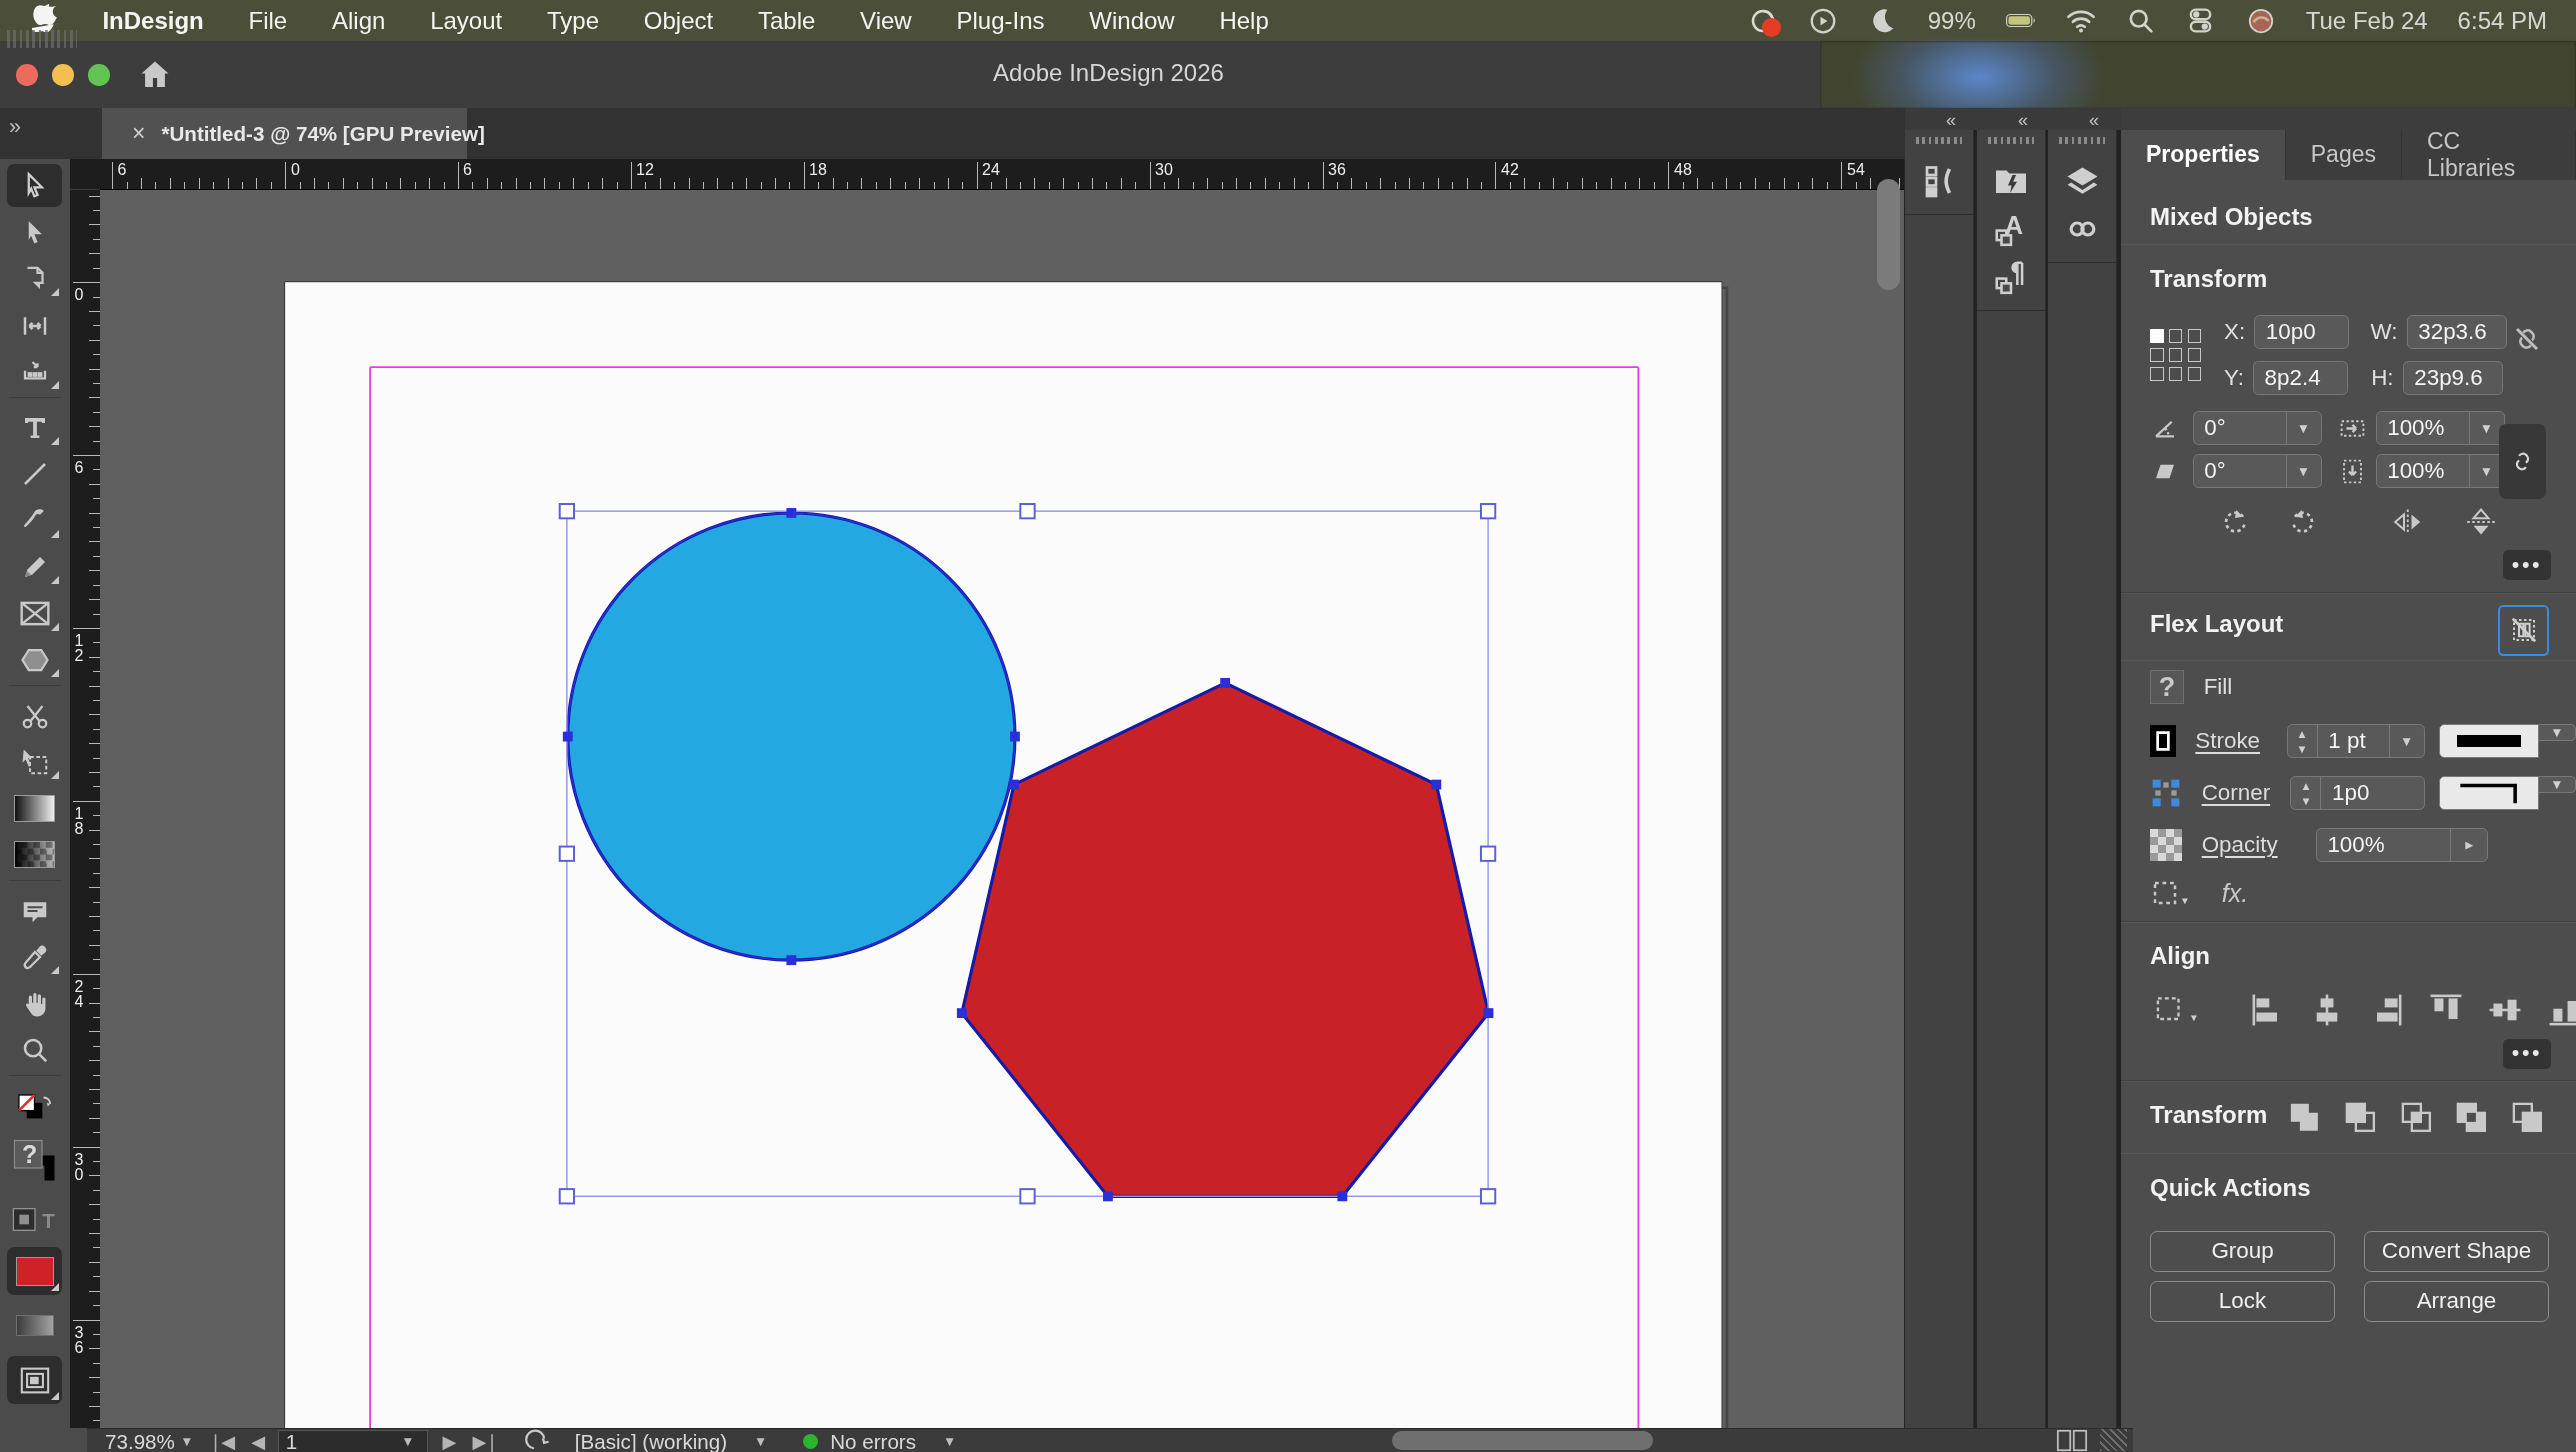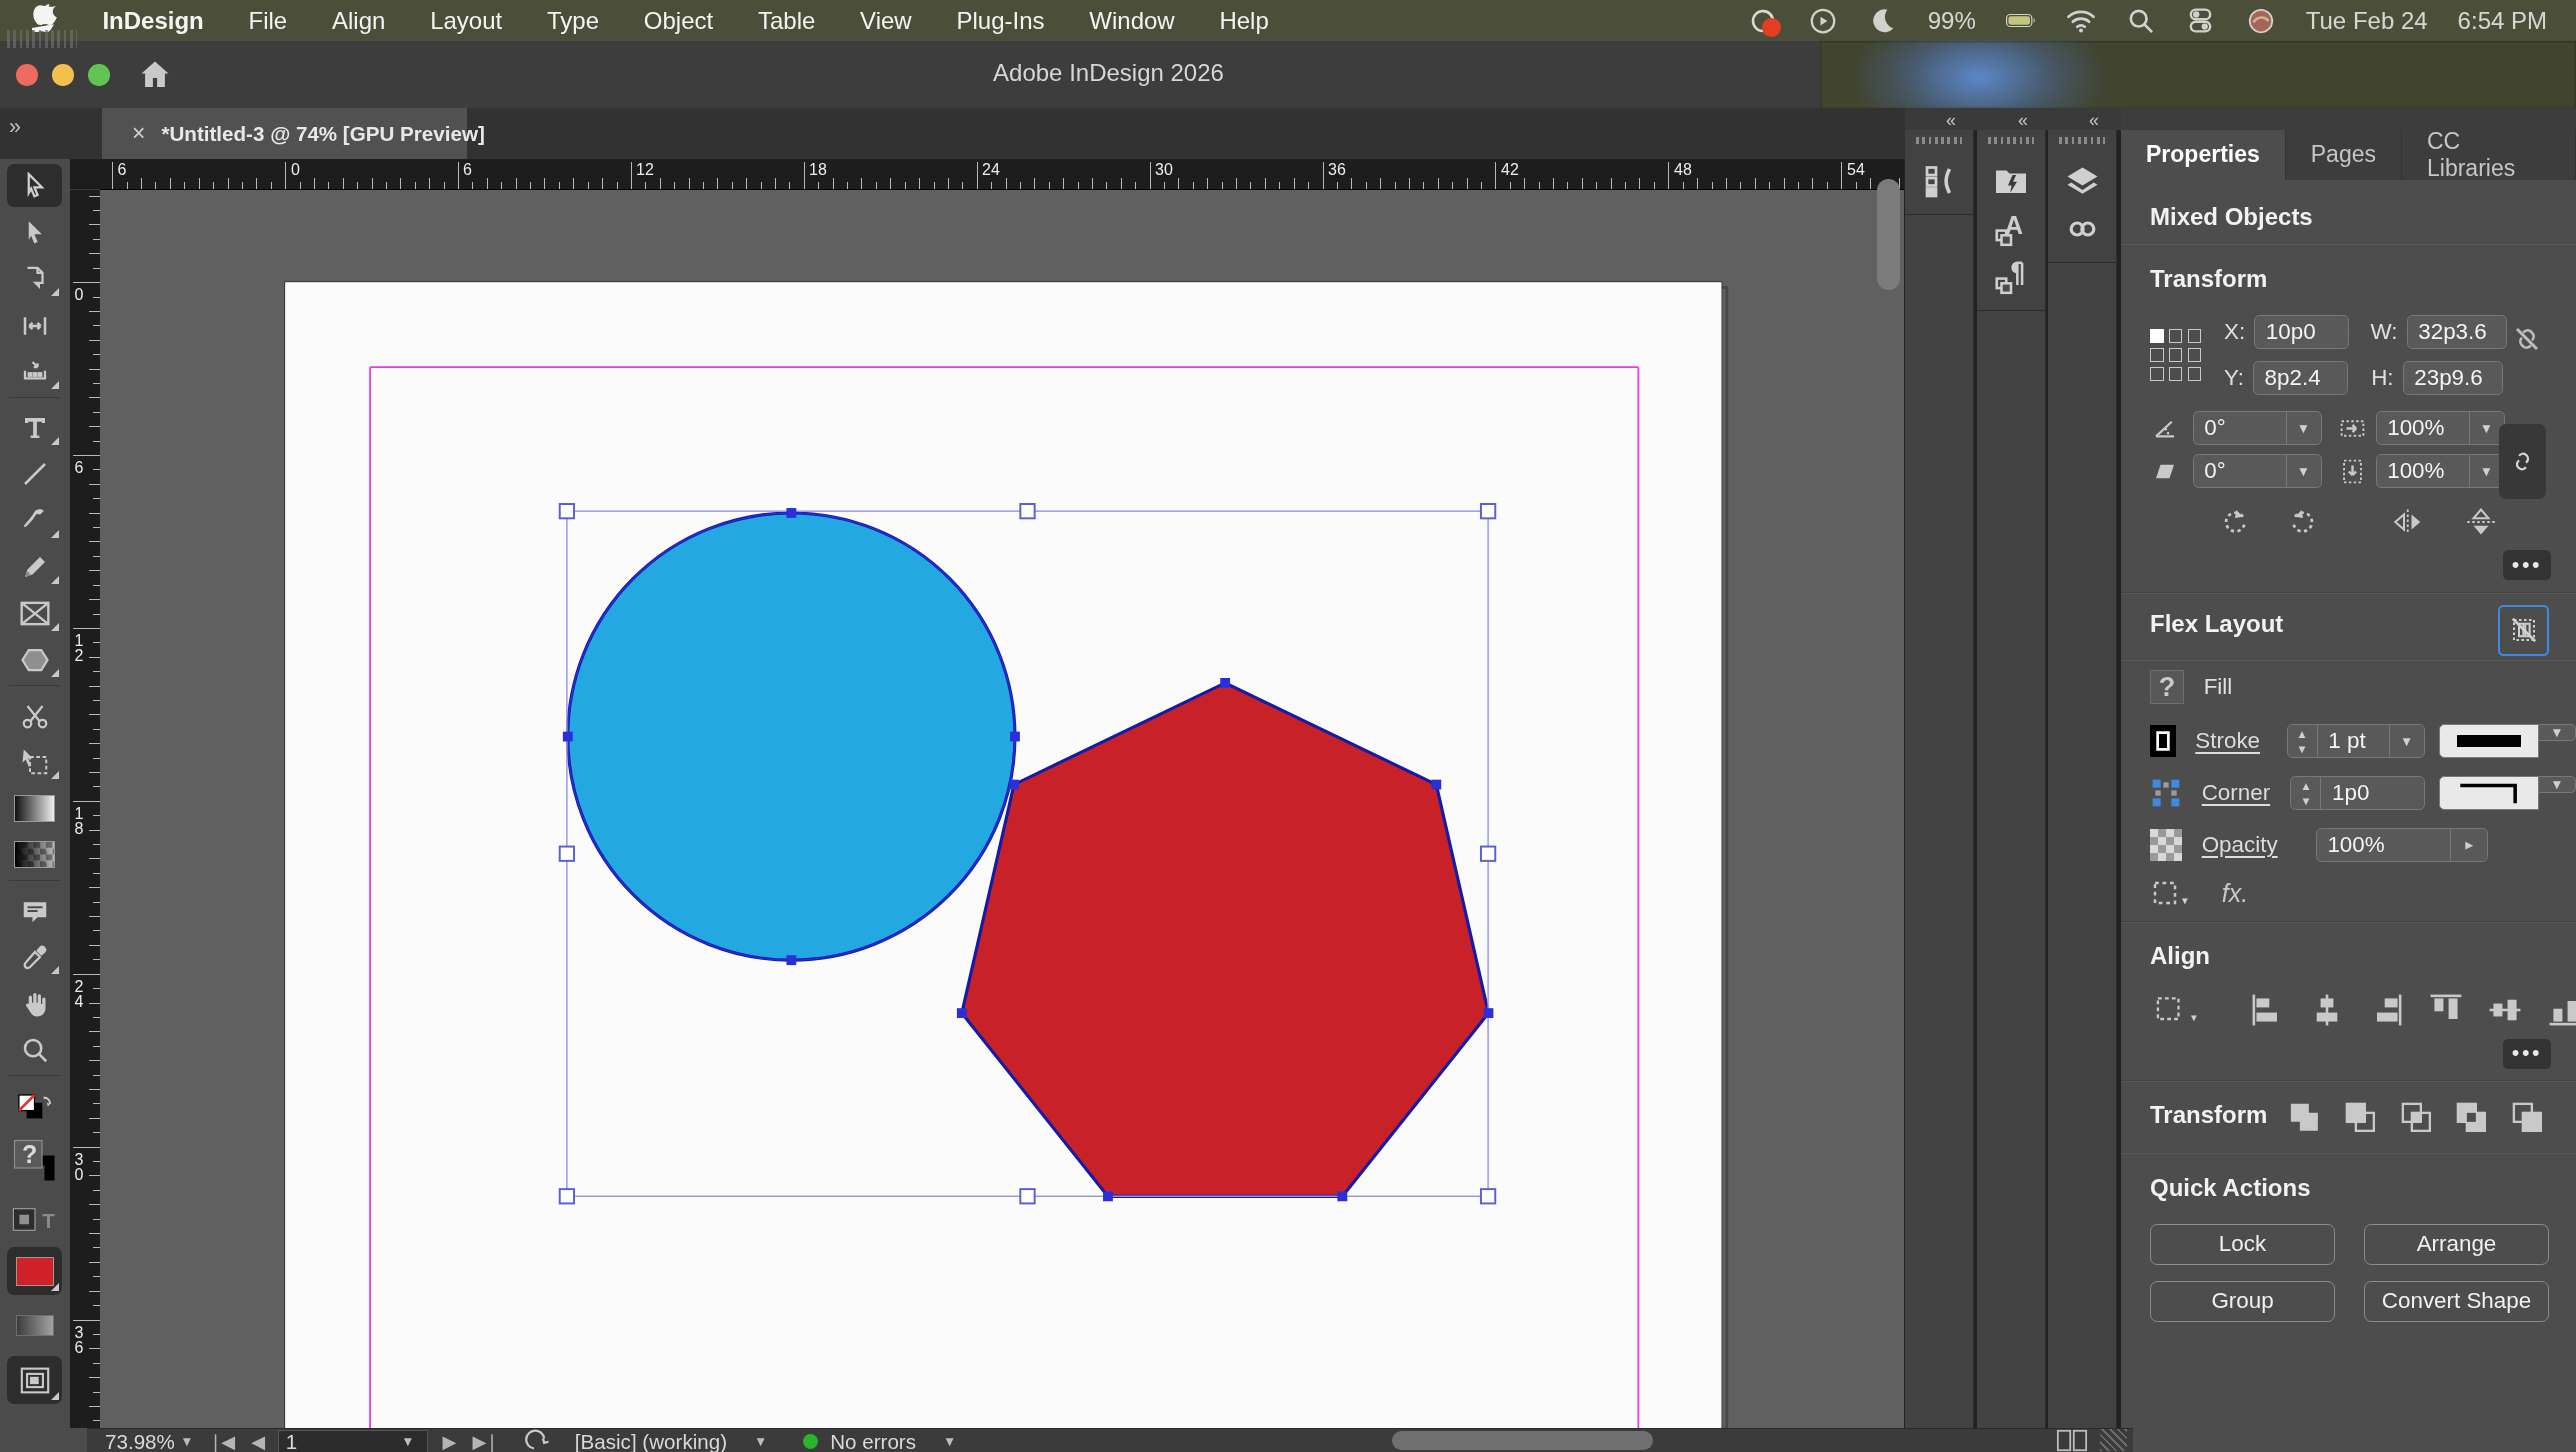--- a/index.html
+++ b/index.html
@@ -1065,34 +1065,34 @@
               <svg width="36" height="36" viewBox="0 0 28 28">
                 <rect x="3" y="3" width="14" height="14" fill="none" stroke="#c9c9c9" stroke-width="1.8"></rect>
                 <rect x="10" y="10" width="14" height="14" fill="#c9c9c9" stroke="#c9c9c9" stroke-width="1.8"></rect>
               </svg>
             </span>
           </div>
       </div>
       <div class="divider" style="margin-top:9px"></div>
 
       <div class="sec-h">Quick Actions</div>
+      <div class="row" style="gap:29px;margin-top:16px">
+        <div class="qa-btn">
+            <span>Group</span>
+          </div>
+        <div class="qa-btn">
+            <span>Convert Shape</span>
+          </div>
+      </div>
       <div class="row" style="gap:29px">
         <div class="qa-btn">
             <span>Lock</span>
           </div>
         <div class="qa-btn">
             <span>Arrange</span>
-          </div>
-      </div>
-      <div class="row" style="gap:29px;margin-top:16px">
-        <div class="qa-btn">
-            <span>Group</span>
-          </div>
-        <div class="qa-btn">
-            <span>Convert Shape</span>
           </div>
       </div>
     </div>
   </div>
 
   <div id="statusbar">
     <span id="sb-zoom">73.98%</span>
     <span class="chev">▼</span>
     <span class="sb-nav">❘◀</span>
     <span class="sb-nav">◀</span>

